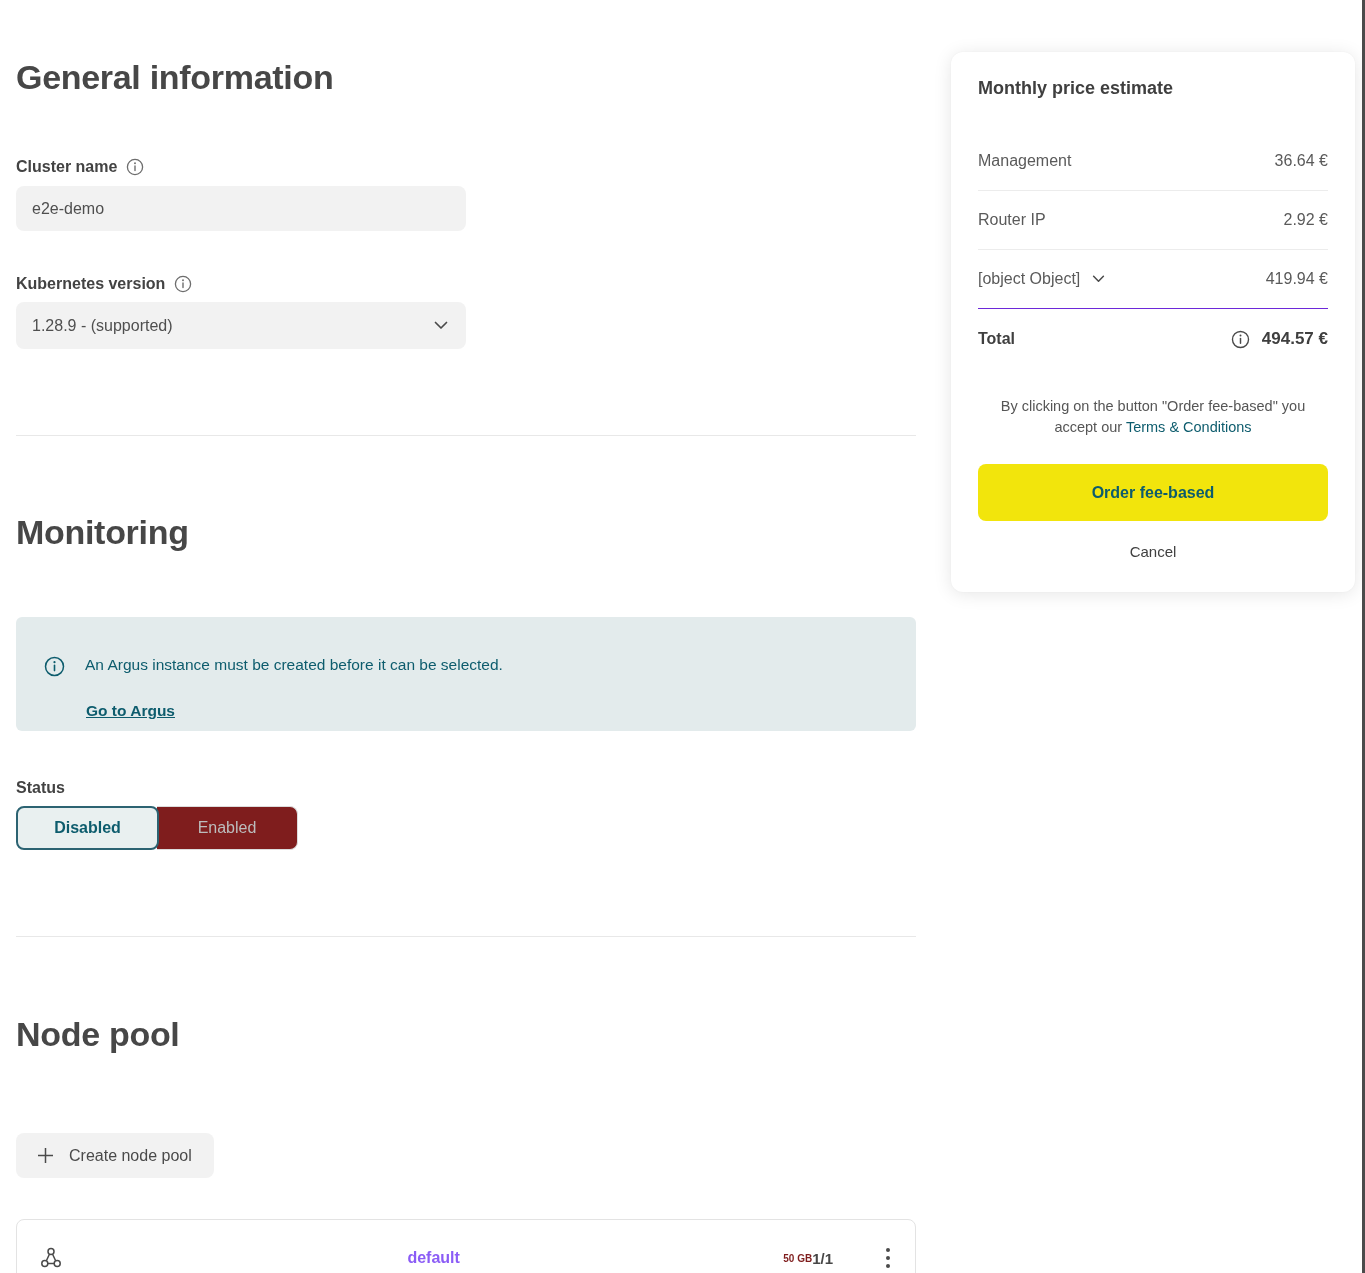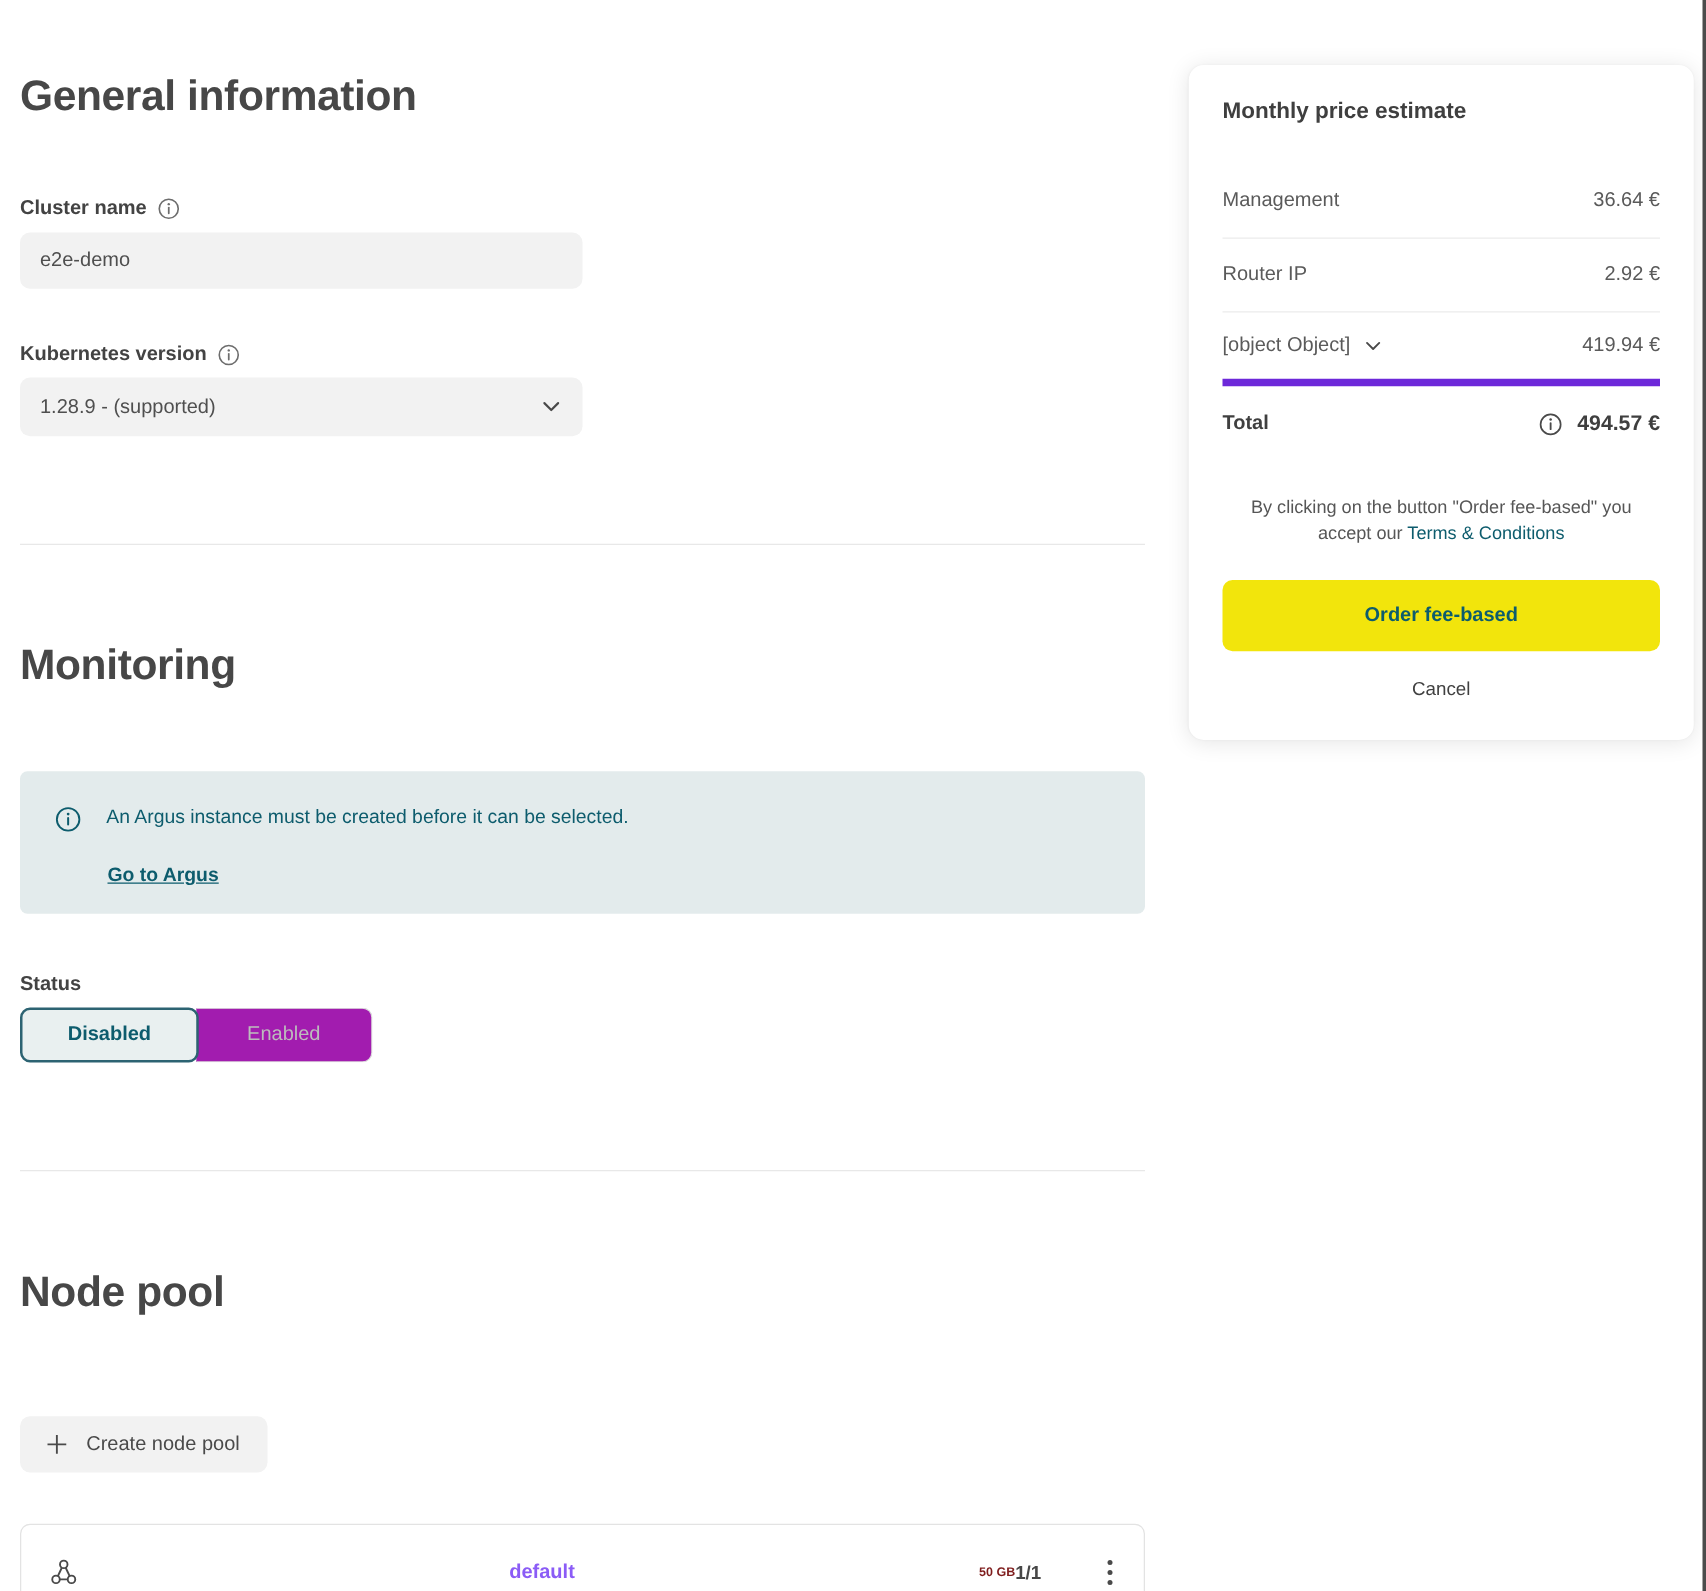--- a/index.html
+++ b/index.html
@@ -42,36 +42,36 @@
   }
   .chevron-icon { display:inline-flex; color:#4a4a4a; }
 
   .divider { position:absolute; left:0; width:900px; height:1px; background:#e8e8e8; }
   .divider.d1 { top:435px; }
   .divider.d2 { top:936px; }
 
   
   .alert {
     position:absolute; left:0; top:617px; width:900px; height:114px;
-    background:#e3ebec; border-radius:6px; padding:27px 28px;
+    background:#e3ebec; border-radius:6px; padding:38px 28px;
     color:#0d5c6d;
   }
   .alert-row { display:flex; gap:20px; align-items:flex-start; }
   .alert-icon { color:#0d5c6d; flex:none; margin-top:1px; }
   .alert-text { font-size:15.5px; line-height:20px; }
   .alert-link {
     display:inline-block; margin:21px 0 0 42px; font-size:15.5px; font-weight:700;
     color:#0d5c6d; text-decoration:underline; cursor:pointer;
   }
 
   .status-label { position:absolute; left:0; top:779px; font-size:16px; font-weight:700; color:#434343; }
   .toggle-group { position:absolute; left:0; top:806px; display:flex; }
   .toggle-btn {
     height:44px; display:flex; align-items:center; justify-content:center;
-    font-size:16px; cursor:pointer; background:#a21caf;
+    font-size:16px; cursor:pointer; background:#7f1d1d;
   }
   .toggle-btn.selected {
     width:143px; background:#e9f0f0; border:2px solid #2c6372; border-radius:8px;
     color:#0d5c6d; font-weight:700; z-index:2;
   }
   .toggle-btn.unselected {
     width:141px; border:1px solid #dcdcdc; border-left:none;
     border-radius:0 8px 8px 0; color:#bcbcbc; margin-left:-2px; z-index:1;
   }
 
@@ -100,21 +100,21 @@
     background:#ffffff; border-radius:12px;
     box-shadow:0 2px 18px rgba(0,0,0,0.10), 0 0 2px rgba(0,0,0,0.04);
     padding:26px 27px;
   }
   .price-title { font-size:18px; font-weight:700; color:#3f3f3f; }
   .price-rows { margin-top:33px; }
   .price-row {
     height:59px; display:flex; align-items:center; justify-content:space-between;
     border-bottom:1px solid #ececec; font-size:16px; color:#5a5a5a;
   }
-  .price-row:last-child { border-bottom:6px solid #6d28d9; }
+  .price-row:last-child { border-bottom:1px solid #6d28d9; }
   .price-row-label { display:flex; align-items:center; gap:12px; }
   .price-row .chevron-icon { cursor:pointer; }
   .total-row {
     height:60px; display:flex; align-items:center; justify-content:space-between;
   }
   .total-label { font-size:16px; font-weight:700; color:#3f3f3f; }
   .total-value { display:flex; align-items:center; gap:12px; font-size:17px; font-weight:700; color:#3f3f3f; }
   .total-value .info-icon { color:#4a4a4a; }
   .terms {
     margin-top:27px; text-align:center; font-size:14.5px; line-height:21px; color:#565656;

